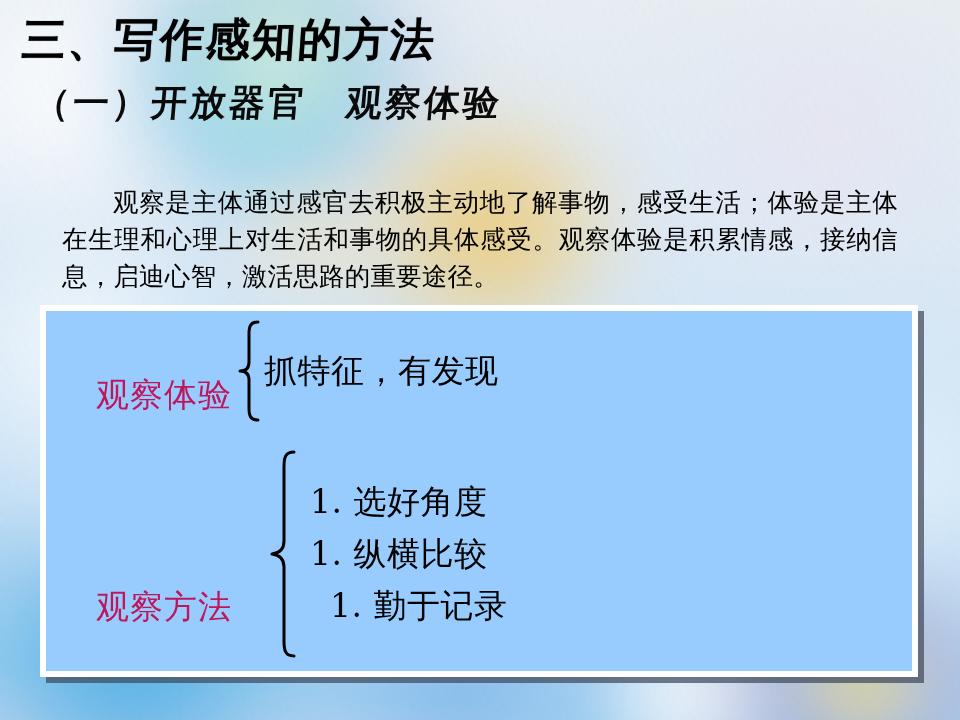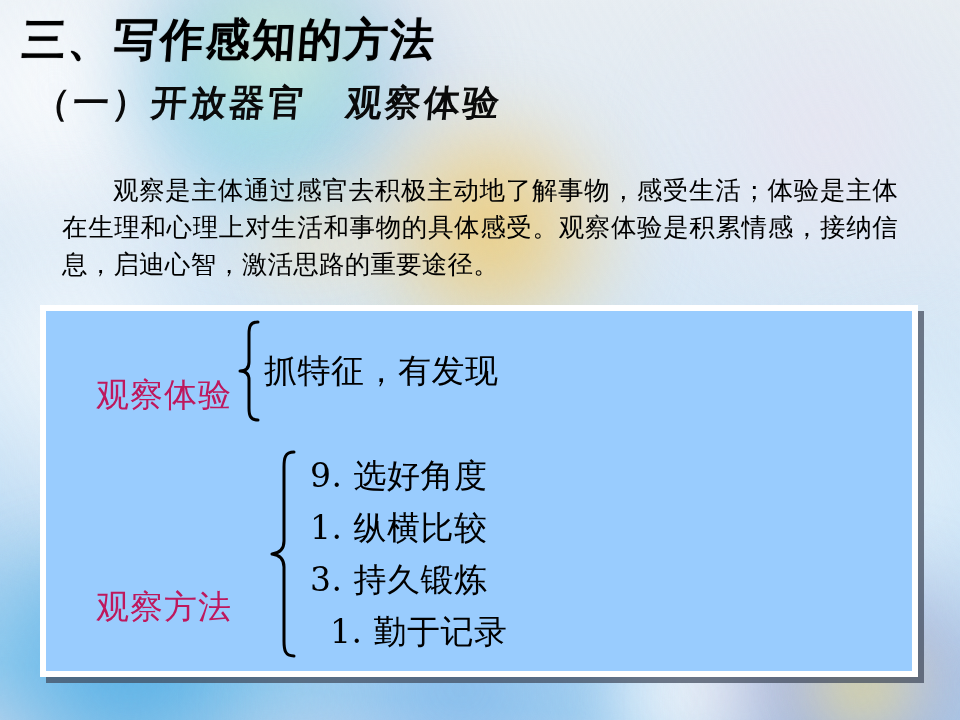--- a/index.html
+++ b/index.html
@@ -193,21 +193,21 @@
     letter-spacing: 3px;
     color: #0a0a0a;
     white-space: pre;
     transform: skewX(-5deg);
   }
 
   
   #paragraph {
     position: absolute;
     left: 62px;
-    top: 172px;
+    top: 184px;
     width: 836px;
     font-family: "DejaVu Serif", "Liberation Serif", serif;
     font-size: 25.5px;
     line-height: 37px;
     color: #000;
     text-indent: 2em;
     text-align: justify;
     letter-spacing: 0.2px;
   }
 
@@ -332,23 +332,22 @@
       </div>
 
       <div class="group" id="group-method">
         <span class="grp-label">观察方法</span>
 
         <svg class="brace" width="30" height="210" viewBox="0 0 30 210" aria-hidden="true">
           <path d="M26 3 C17 3 16 9 16 18 L16 92 C16 100 12 104 4 105 C12 106 16 110 16 118 L16 192 C16 201 17 207 26 207"></path>
         </svg>
 
         <div class="grp-items">
-          <div class="item">9. 选好角度</div>
+          <div class="item">1. 选好角度</div>
           <div class="item">1. 纵横比较</div>
-          <div class="item">3. 持久锻炼</div>
           <div class="item last">1. 勤于记录</div>
         </div>
       </div>
 
     </div>
   </div>
 
 </div>
 
 </body></html>

